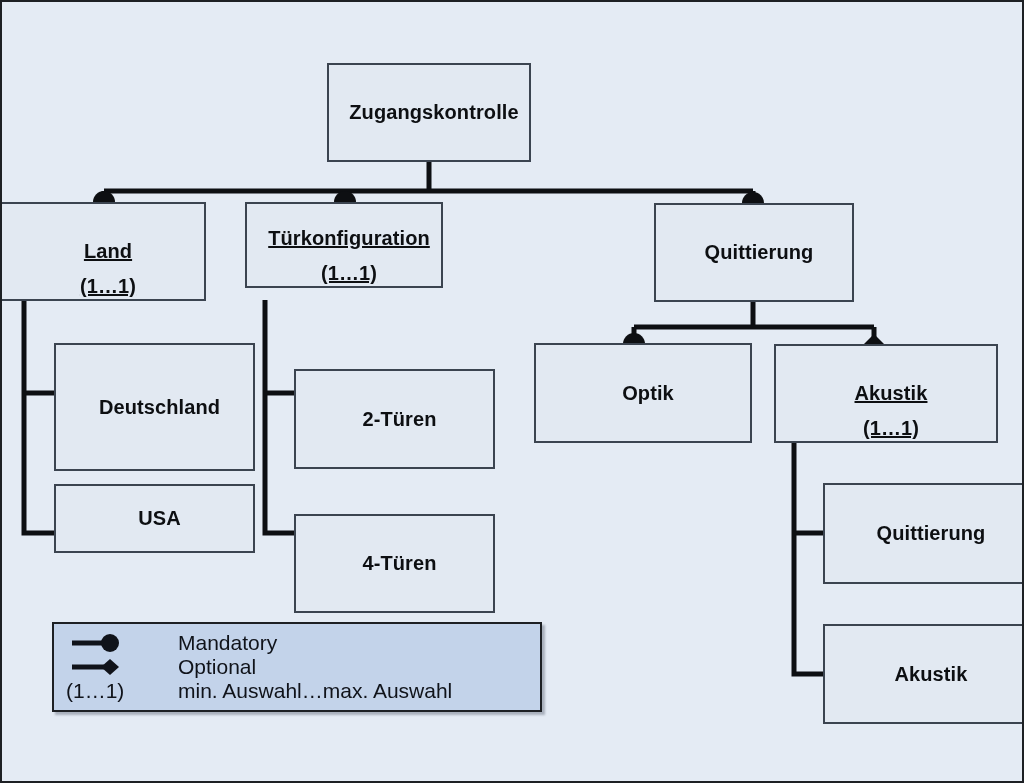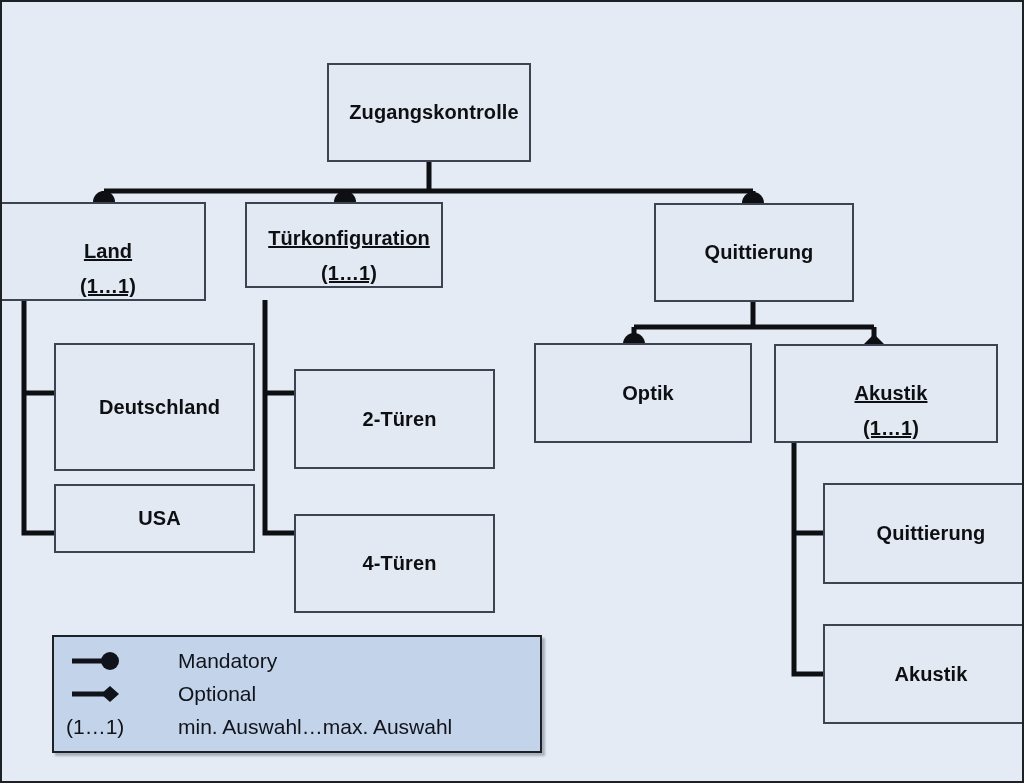--- a/index.html
+++ b/index.html
@@ -163,21 +163,21 @@
   </div>
 
   <div class="node" style="left:821px; top:481px; width:206px; height:101px;">
     <span>Quittierung</span>
   </div>
 
   <div class="node" style="left:821px; top:622px; width:206px; height:100px;">
     <span>Akustik</span>
   </div>
 
-  <div class="legend" style="left:50px; top:620px; width:490px; height:118px;margin-top:13px;">
+  <div class="legend" style="left:50px; top:620px; width:490px; height:90px;">
 
     <div class="legend-row">
       <span class="legend-key">
         <svg class="legend-glyph" width="60" height="22" viewBox="0 0 60 22" xmlns="http://www.w3.org/2000/svg">
           <line x1="6" y1="11" x2="40" y2="11" stroke="#10131a" stroke-width="5"></line>
           <circle cx="44" cy="11" r="9" fill="#10131a"></circle>
         </svg>
       </span>
       <span class="legend-label">Mandatory</span>
     </div>

